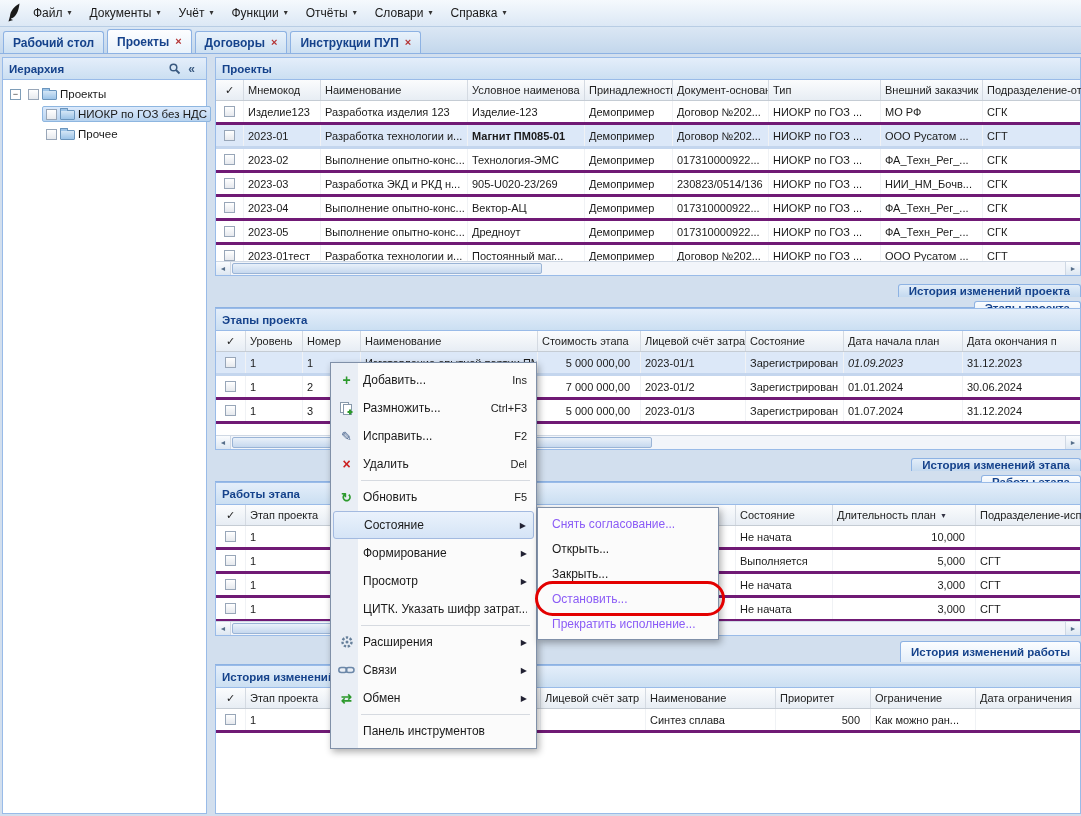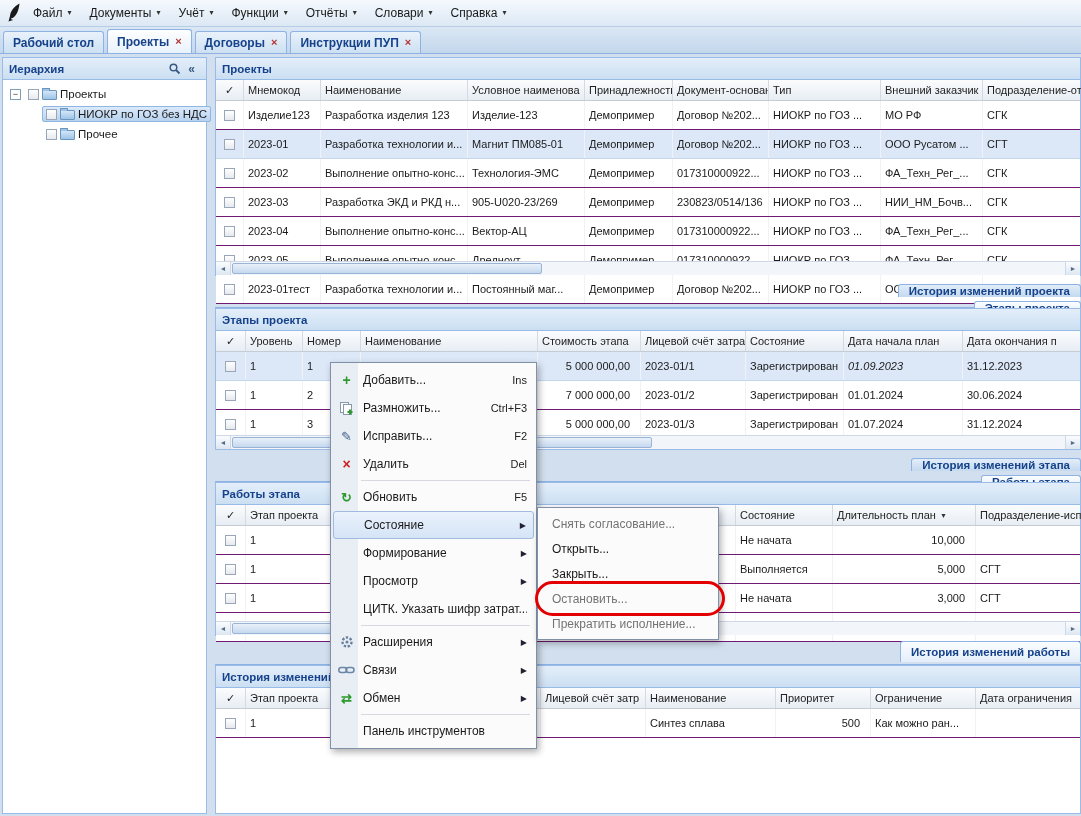--- a/index.html
+++ b/index.html
@@ -51,21 +51,21 @@
     background:#9dc4e8; border:1px solid #6b95bd; border-bottom:none; border-radius:1px 1px 0 0; }
 
   
   .east { position:absolute; left:215px; top:57px; width:866px; height:759px; }
   .panel { position:absolute; left:0; width:866px; border:1px solid #99bbe8; background:#fff; }
   .grid-head { display:flex; height:21px; background:linear-gradient(#fbfcfd,#e7edf4); border-bottom:1px solid #c5ccd4; }
   .gh { border-right:1px solid #d4dae2; display:flex; align-items:center; padding:0 4px;
     font-size:11px; color:#222; white-space:nowrap; overflow:hidden; flex:none; }
   .gh.c, .gc.c { justify-content:center; padding:0; }
   .sorticon { font-size:7px; color:#334; margin-left:4px; }
-  .grow { display:flex; height:29px; border-bottom:1px solid #701a75; background:#fff; }
+  .grow { display:flex; height:24px; border-bottom:3px solid #701a75; background:#fff; }
   .grow.sel { background:#dce8f8; border-bottom-color:#c4d6ee; }
   .gc { border-right:1px solid #f0f2f5; display:flex; align-items:center; padding:0 4px;
     font-size:11px; white-space:nowrap; overflow:hidden; flex:none; }
   .gc.right { justify-content:flex-end; padding-right:10px; }
 
   .subtabs { position:absolute; left:0; width:866px; height:24px; display:flex; align-items:flex-end;
     padding-left:6px; gap:4px; border-bottom:1px solid #8db2e3;flex-direction:column; }
   .subtab { height:21px; padding:0 10px; display:flex; align-items:center;
     border:1px solid #8db2e3; border-bottom:none; border-radius:3px 3px 0 0;
     background:linear-gradient(#e2edf9,#c4d9ef); color:#15428b; font-weight:bold; font-size:11.5px; white-space:nowrap; }
@@ -85,21 +85,21 @@
     border:1px solid #8090a8; box-shadow:2px 3px 7px rgba(0,0,0,.32); z-index:10; }
   .mitem { height:28px; display:flex; align-items:center; gap:6px; padding:0 7px 0 3px; font-size:12px; }
   .mitem .mic { width:21px; height:18px; display:flex; align-items:center; justify-content:center; flex:none; }
   .mitem .mlabel { flex:1; white-space:nowrap; overflow:hidden; }
   .mitem .msc { font-size:11px; color:#222; }
   .mitem .marr { font-size:8px; color:#223; }
   .mitem.hl { border:1px solid #a3bae0; border-radius:3px; background:linear-gradient(#eaf2fc,#d5e4f6); }
   .msep { height:1px; margin:2px 4px 2px 28px; background:#d6dae0; }
   .submenu { width:182px; background:#fbfbfb; z-index:11; }
   .submenu .mitem { height:25px; padding:0 8px 0 12px; }
-  .submenu .mitem.disabled { color:#737373; }
+  .submenu .mitem.disabled { color:#8b5cf6; }
 
   .annotation { position:absolute; left:535px; top:581px; width:190px; height:35px;
     border:3px solid #e30000; border-radius:18px; z-index:20; pointer-events:none; }
 </style>
 </head>
 <body>
 
 <div class="app">
 
   <nav class="menubar">
@@ -242,21 +242,21 @@
             <div class="gc" style="width: 112px;">НИОКР по ГОЗ ...</div>
             <div class="gc" style="width: 102px;">МО РФ</div>
             <div class="gc" style="width: 99px;">СГК</div>
           </div>
           <div class="grow sel">
             <div class="gc c" style="width: 28px;">
               <span class="cbx"></span>
             </div>
             <div class="gc" style="width: 77px;">2023-01</div>
             <div class="gc" style="width: 147px;">Разработка технологии и...</div>
-            <div class="gc" style="width: 117px;">Магнит ПМ085-01</div>
+            <div class="gc" style="width: 117px; font-weight: bold;">Магнит ПМ085-01</div>
             <div class="gc" style="width: 88px;">Демопример</div>
             <div class="gc" style="width: 96px;">Договор №202...</div>
             <div class="gc" style="width: 112px;">НИОКР по ГОЗ ...</div>
             <div class="gc" style="width: 102px;">ООО Русатом ...</div>
             <div class="gc" style="width: 99px;">СГТ</div>
           </div>
           <div class="grow">
             <div class="gc c" style="width: 28px;">
               <span class="cbx"></span>
             </div>

